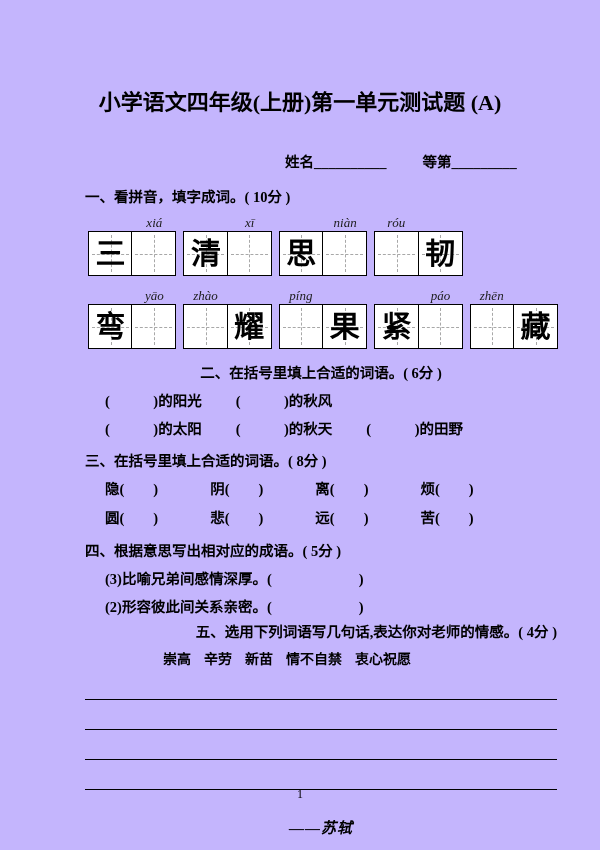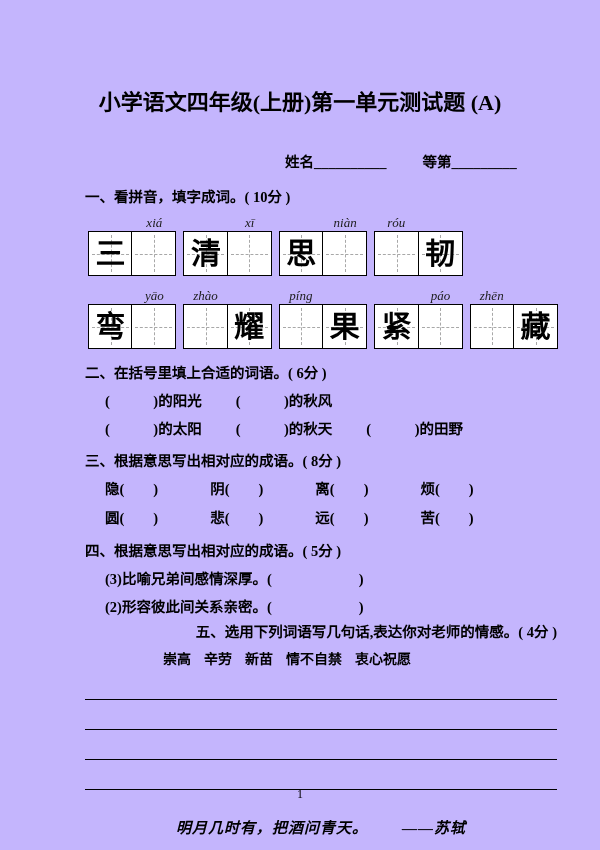--- a/index.html
+++ b/index.html
@@ -9,21 +9,21 @@
 
   .title { padding-top:84px; text-align:center; font-size:22px; font-weight:bold; }
 
   .name-line { margin-top:34px; margin-left:285px; display:flex; gap:36px;
                font-size:14.5px; font-weight:bold; white-space:pre; }
 
   .content { padding:0 43px 0 85px; }
 
   .heading { font-size:14.5px; font-weight:bold; line-height:20px; }
   .h1 { margin-top:16px; }
-  .h2 { margin-top:14px; }
+  .h2 { margin-top:14px;text-align:center; }
   .h3 { margin-top:10px; }
   .h4 { margin-top:10px; }
   .h5 { margin-top:3px;text-align:right; }
 
   
   .grid-row { display:flex; gap:7px; margin-left:3px; }
   .grid-row.first { margin-top:6px; }
   .grid-row + .grid-row { margin-top:10px; }
   .pgroup { position:relative; }
   .pinyin { height:18px; width:50%; display:flex; justify-content:center; align-items:flex-end;
@@ -198,21 +198,21 @@
     <div class="fill-row s2 first">
       <span>(　　　)的阳光</span>
       <span>(　　　)的秋风</span>
     </div>
     <div class="fill-row s2">
       <span>(　　　)的太阳</span>
       <span>(　　　)的秋天</span>
       <span>(　　　)的田野</span>
     </div>
 
-    <div class="heading h3">三、根据意思写出相对应的成语。( 8分 )</div>
+    <div class="heading h3">三、在括号里填上合适的词语。( 8分 )</div>
     <div class="fill-row s3 first">
       <span>隐(　　)</span>
       <span>阴(　　)</span>
       <span>离(　　)</span>
       <span>烦(　　)</span>
     </div>
     <div class="fill-row s3">
       <span>圆(　　)</span>
       <span>悲(　　)</span>
       <span>远(　　)</span>
@@ -232,21 +232,20 @@
       <span>衷心祝愿</span>
     </div>
     <div class="answer-lines">
       <div class="answer-line"></div>
       <div class="answer-line"></div>
       <div class="answer-line"></div>
       <div class="answer-line"></div>
     </div>
 
     <div class="footer-quote">
-      <span>明月几时有，把酒问青天。</span>
       <span>——苏轼</span>
     </div>
 
   </div>
 
   <div class="page-num">1</div>
 
 </div>
 
 </body></html>

